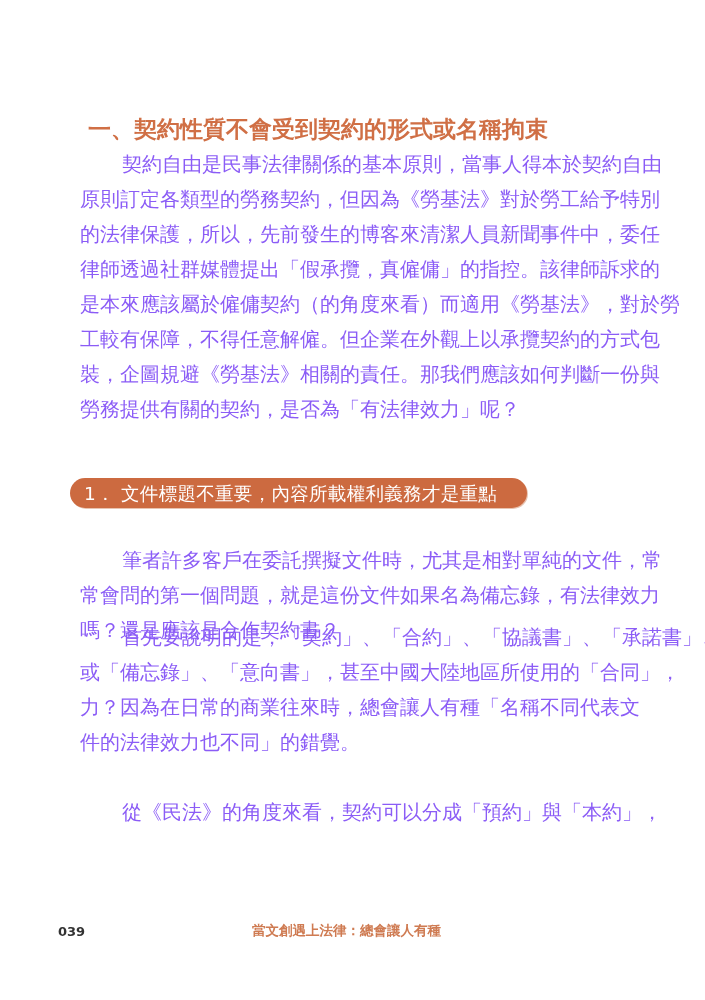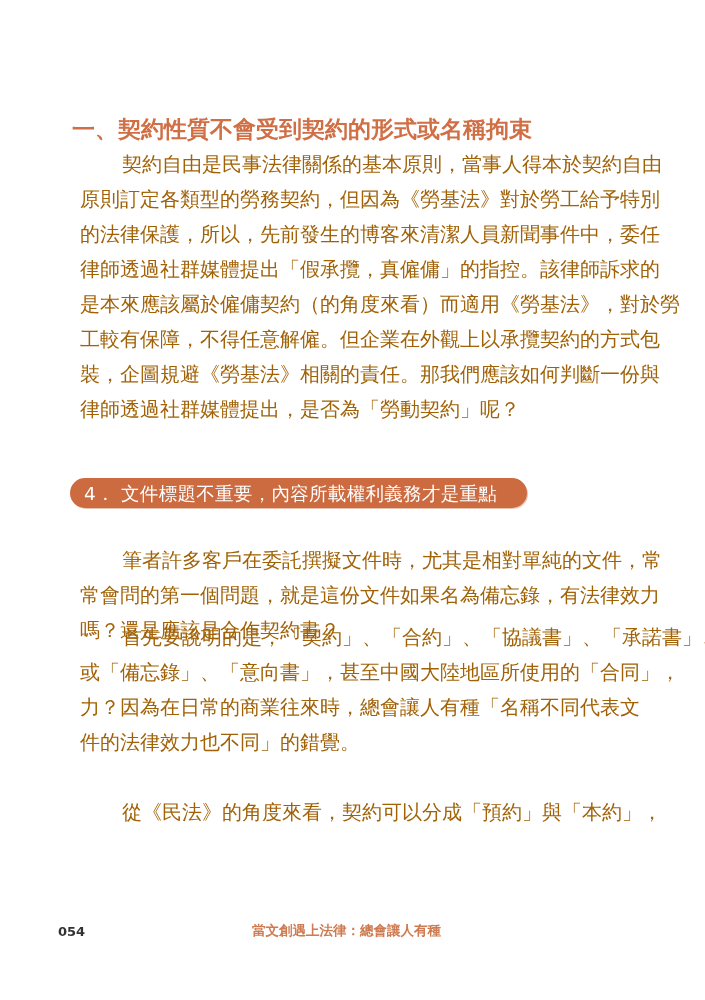--- a/index.html
+++ b/index.html
@@ -16,21 +16,21 @@
       color: #2b2b2b;
     }
     .page {
       position: absolute;
       left: 0; top: 0;
       width: 705px;
       height: 1000px;
     }
     .section-heading {
       position: absolute;
-      left: 72px;
+      left: 88px;
       top: 112px;
       font-family: "DejaVu Sans", "Liberation Sans", sans-serif;
       font-weight: bold;
       font-size: 23px;
       line-height: 34px;
       color: #d06f45;
       letter-spacing: 0px;
       white-space: nowrap;
     }
     .paragraph {
@@ -38,21 +38,21 @@
       left: 80px;
       width: 530px;
       margin: 0;
     }
     .line {
       display: block;
       font-size: 20px;
       height: 35px;
       line-height: 35px;
       white-space: nowrap;
-      color: #a16207;
+      color: #8b5cf6;
     }
     .line.indent {
       padding-left: 42px;
     }
     .banner {
       position: absolute;
       left: 70px;
       top: 478px;
       width: 457px;
       height: 30px;
@@ -98,40 +98,40 @@
   <h2 class="section-heading" style="margin:0;">一、契約性質不會受到契約的形式或名稱拘束</h2>
 
   <div class="paragraph" style="top:147px;">
     <span class="line indent">契約自由是民事法律關係的基本原則，當事人得本於契約自由</span>
     <span class="line">原則訂定各類型的勞務契約，但因為《勞基法》對於勞工給予特別</span>
     <span class="line">的法律保護，所以，先前發生的博客來清潔人員新聞事件中，委任</span>
     <span class="line">律師透過社群媒體提出「假承攬，真僱傭」的指控。該律師訴求的</span>
     <span class="line">是本來應該屬於僱傭契約（的角度來看）而適用《勞基法》，對於勞</span>
     <span class="line">工較有保障，不得任意解僱。但企業在外觀上以承攬契約的方式包</span>
     <span class="line">裝，企圖規避《勞基法》相關的責任。那我們應該如何判斷一份與</span>
-    <span class="line">律師透過社群媒體提出，是否為「勞動契約」呢？</span>
+    <span class="line">勞務提供有關的契約，是否為「有法律效力」呢？</span>
   </div>
 
   <div class="banner">
-    <span class="banner-text">4． 文件標題不重要，內容所載權利義務才是重點</span>
+    <span class="banner-text">1． 文件標題不重要，內容所載權利義務才是重點</span>
   </div>
 
   <div class="paragraph" style="top:513px;margin-top:30px;">
     <span class="line indent">筆者許多客戶在委託撰擬文件時，尤其是相對單純的文件，常</span>
     <span class="line">常會問的第一個問題，就是這份文件如果名為備忘錄，有法律效力</span>
     <span class="line">嗎？還是應該是合作契約書？</span>
   </div>
 
   <div class="paragraph" style="top:620px;">
     <span class="line indent">首先要說明的是，「契約」、「合約」、「協議書」、「承諾書」、</span>
     <span class="line">或「備忘錄」、「意向書」，甚至中國大陸地區所使用的「合同」，</span>
     <span class="line">力？因為在日常的商業往來時，總會讓人有種「名稱不同代表文</span>
     <span class="line">件的法律效力也不同」的錯覺。</span>
   </div>
 
   <div class="paragraph" style="top:795px;">
     <span class="line indent">從《民法》的角度來看，契約可以分成「預約」與「本約」，</span>
   </div>
 
-  <div class="footer-page">054</div>
+  <div class="footer-page">039</div>
   <div class="footer-title">當文創遇上法律：總會讓人有種</div>
 
 </div>
 
 </body></html>

